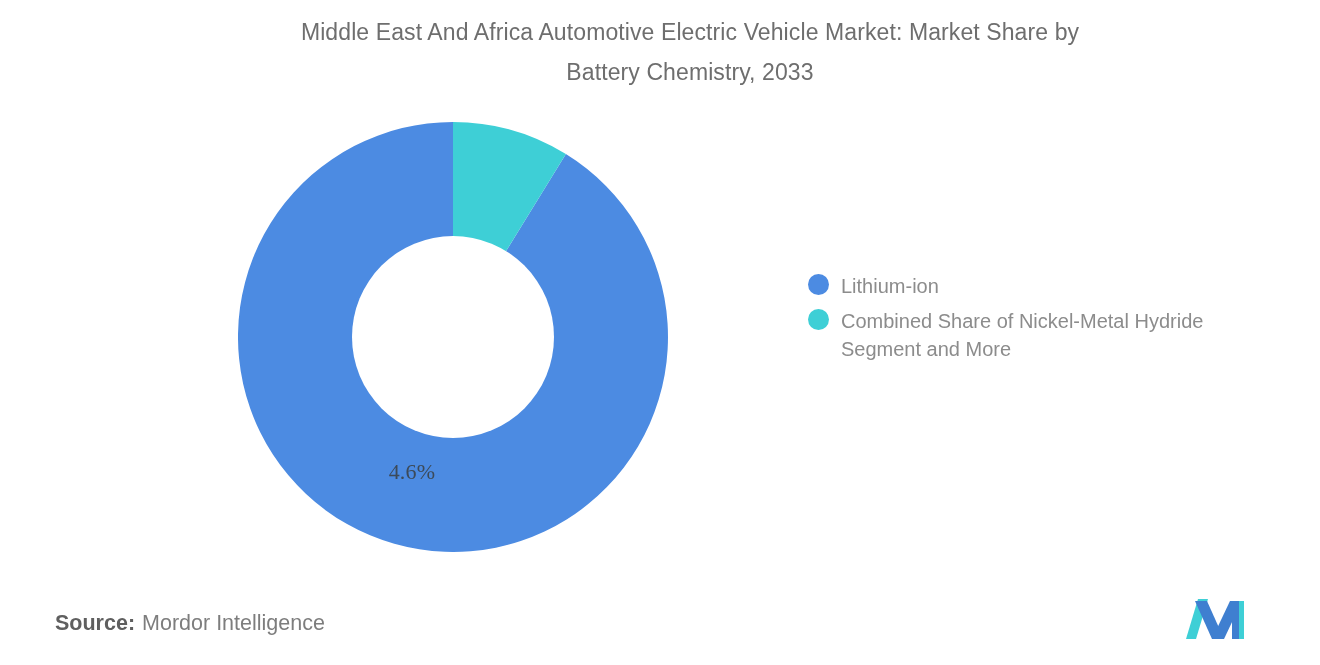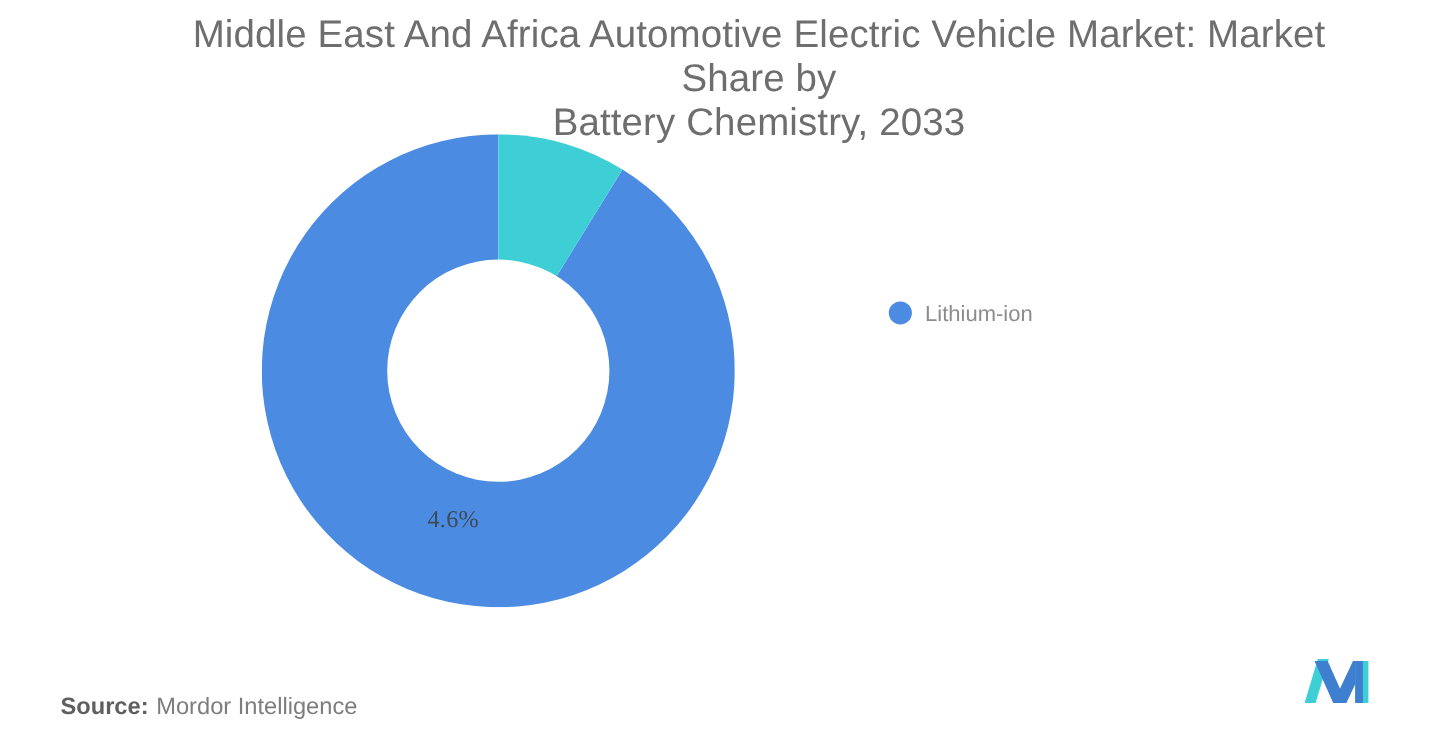--- a/index.html
+++ b/index.html
@@ -16,21 +16,21 @@
     -webkit-font-smoothing: antialiased;
   }
 
   
   #chart-title {
     position: absolute;
     left: 150px;
     top: 12px;
     width: 1080px;
     text-align: center;
-    font-size: 35px;
+    font-size: 23px;
     line-height: 40px;
     color: #6e6e6e;
     font-weight: 400;
     letter-spacing: 0.1px;
   }
   #chart-title .t-line { display: block; }
 
   
   #donut-wrap {
     position: absolute;
@@ -78,21 +78,21 @@
     line-height: 28px;
     color: #8c8c8c;
     font-weight: 400;
     max-width: 420px;
   }
 
   
   #source-line {
     position: absolute;
     left: 55px;
-    top: 630px;
+    top: 611px;
     font-size: 21.5px;
     color: #6f6f6f;
     white-space: nowrap;
   }
   #source-label {
     font-weight: 700;
     color: #5f5f5f;
   }
   #source-name {
     font-weight: 400;
@@ -131,20 +131,24 @@
 
 <div id="slice-label-lithium">4.6%</div>
 
 <div id="legend">
 
   <div class="legend-item">
     <span class="legend-swatch" id="swatch-0" style="background: rgb(76, 139, 226);"></span>
     <span class="legend-text">Lithium-ion</span>
   </div>
 
+  <div class="legend-item">
+    <span class="legend-swatch" id="swatch-1" style="background: rgb(62, 207, 214);"></span>
+    <span class="legend-text">Combined Share of Nickel-Metal Hydride Segment and More</span>
+  </div>
 
 </div>
 
 <div id="source-line">
   <span id="source-label">Source:</span><span id="source-name">Mordor Intelligence</span>
 </div>
 
 <div id="brand-logo">
   <svg viewBox="0 0 68 40" width="68" height="40" xmlns="http://www.w3.org/2000/svg">
 

